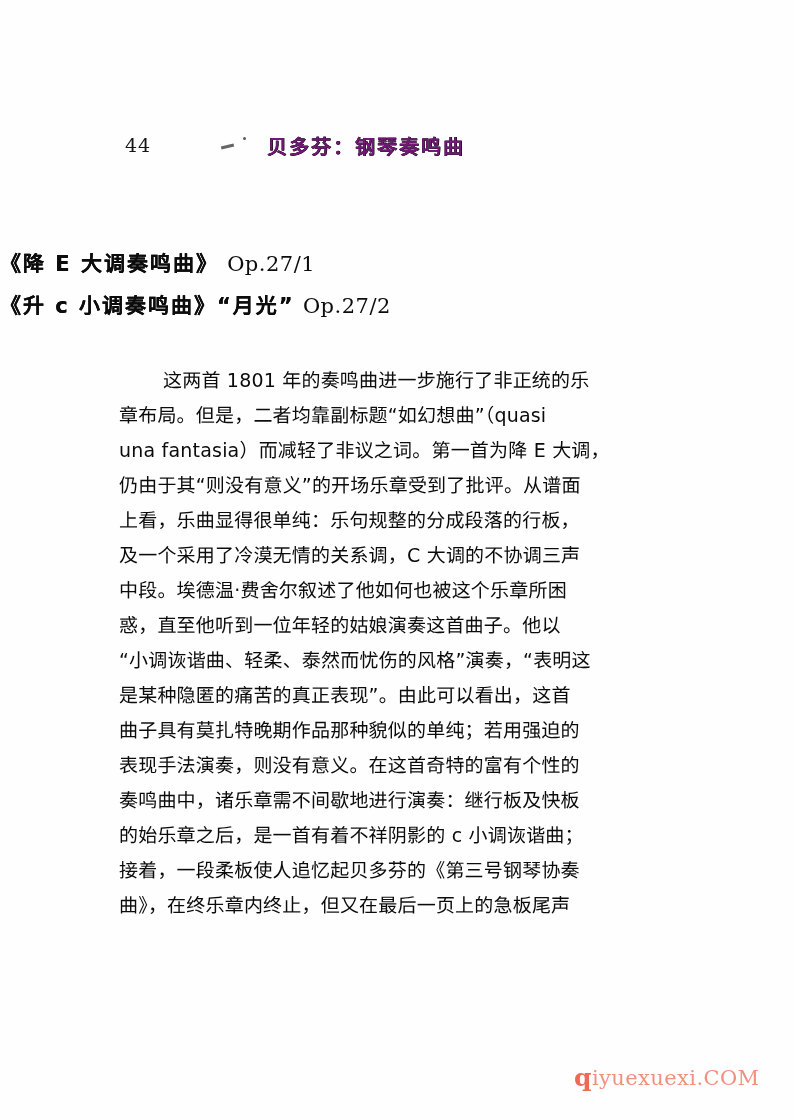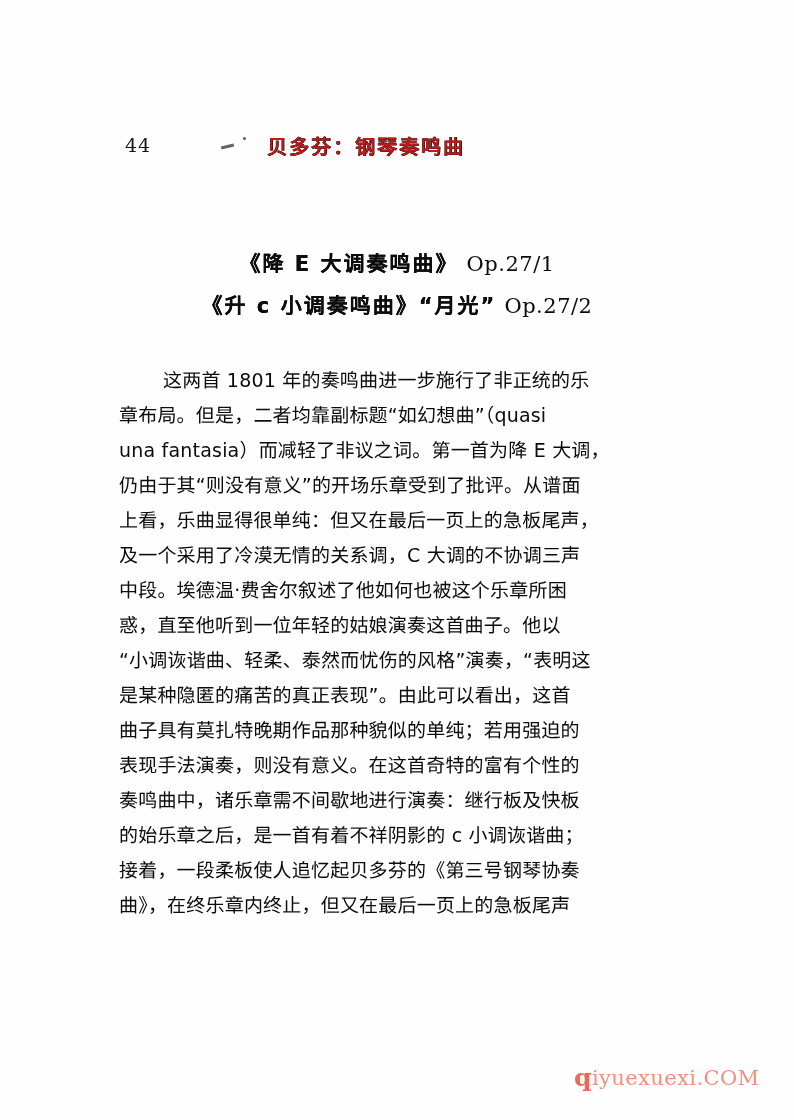--- a/index.html
+++ b/index.html
@@ -67,31 +67,30 @@
     width: 3px;
     height: 3px;
     background: #5a5a5a;
     border-radius: 50%;
   }
   .head-title {
     font-family: "DejaVu Sans", "Liberation Sans", sans-serif;
     font-size: 20px;
     font-weight: 700;
     letter-spacing: 2px;
-    color: #b91c1c;
+    color: #701a75;
     text-shadow: 0 0 0.6px #000, 0.4px 0 0.4px #000;
   }
 
   
   .titles {
     position: absolute;
     top: 243px;
     left: 0;
     width: 794px;
-    text-align: center;
   }
   .title-line {
     font-size: 21px;
     line-height: 42px;
     letter-spacing: 1.5px;
     color: #0c0c0c;
     white-space: nowrap;
   }
   .title-line .cn {
     font-family: "DejaVu Sans", "Liberation Sans", sans-serif;
@@ -162,21 +161,21 @@
       <span class="cn">《升 c 小调奏鸣曲》“月光”</span>
       <span class="lat">Op.27/2</span>
     </div>
   </div>
 
   <div class="body-block">
     <div class="body-line indent">这两首 1801 年的奏鸣曲进一步施行了非正统的乐</div>
     <div class="body-line">章布局。但是，二者均靠副标题“如幻想曲”（quasi</div>
     <div class="body-line">una fantasia）而减轻了非议之词。第一首为降 E 大调，</div>
     <div class="body-line">仍由于其“则没有意义”的开场乐章受到了批评。从谱面</div>
-    <div class="body-line">上看，乐曲显得很单纯：但又在最后一页上的急板尾声，</div>
+    <div class="body-line">上看，乐曲显得很单纯：乐句规整的分成段落的行板，</div>
     <div class="body-line">及一个采用了冷漠无情的关系调，C 大调的不协调三声</div>
     <div class="body-line">中段。埃德温·费舍尔叙述了他如何也被这个乐章所困</div>
     <div class="body-line">惑，直至他听到一位年轻的姑娘演奏这首曲子。他以</div>
     <div class="body-line">“小调诙谐曲、轻柔、泰然而忧伤的风格”演奏，“表明这</div>
     <div class="body-line">是某种隐匿的痛苦的真正表现”。由此可以看出，这首</div>
     <div class="body-line">曲子具有莫扎特晚期作品那种貌似的单纯；若用强迫的</div>
     <div class="body-line">表现手法演奏，则没有意义。在这首奇特的富有个性的</div>
     <div class="body-line">奏鸣曲中，诸乐章需不间歇地进行演奏：继行板及快板</div>
     <div class="body-line">的始乐章之后，是一首有着不祥阴影的 c 小调诙谐曲；</div>
     <div class="body-line">接着，一段柔板使人追忆起贝多芬的《第三号钢琴协奏</div>

